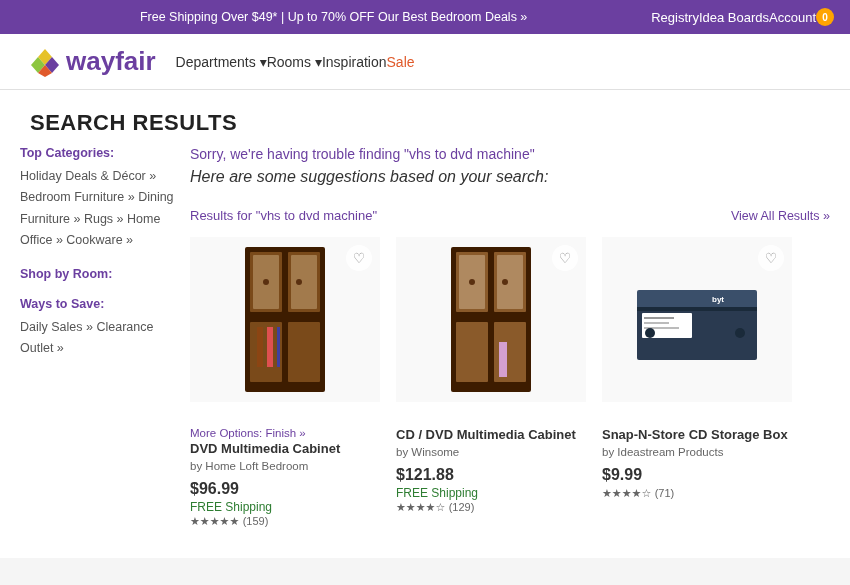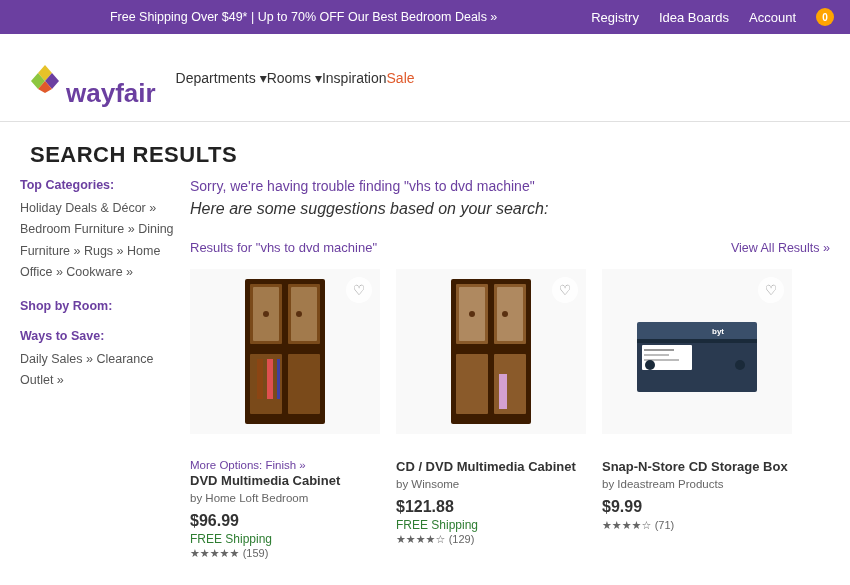--- a/index.html
+++ b/index.html
@@ -10,35 +10,35 @@
       background: #6b3fa0;
       color: white;
       text-align: center;
       padding: 8px 16px;
       font-size: 12.5px;
       display: flex;
       align-items: center;
       justify-content: space-between;
     }
     .top-banner-left { flex: 1; text-align: center; }
-    .top-banner-right { display: flex; gap: 20px; align-items: center; font-size: 13px; white-space: nowrap; }
+    .top-banner-right { display: flex; align-items: center; font-size: 13px; white-space: nowrap; }
     .top-banner-right a { color: white; text-decoration: none; }
     .cart-badge { background: orange; color: white; border-radius: 50%; width: 18px; height: 18px; display: inline-flex; align-items: center; justify-content: center; font-size: 10px; font-weight: bold; }
 
     
     .header {
       background: white;
       padding: 12px 30px;
       display: flex;
       align-items: center;
       gap: 20px;
       border-bottom: 1px solid #e0e0e0;
     }
     .logo { display: flex; align-items: center; gap: 6px; text-decoration: none; }
-    .logo-text { font-size: 26px; font-weight: bold; color: #6b3fa0; margin-top: 32px; }
+    .logo-text { font-size: 26px; font-weight: bold; color: #6b3fa0; }
     .nav { display: flex; align-items: center; }
     .nav a { text-decoration: none; color: #333; font-size: 14px; }
     .nav a.sale { color: #e05a2b; }
     .search-bar { margin-left: auto; display: flex; align-items: center; border: 1.5px solid #ccc; border-radius: 3px; overflow: hidden; }
     .search-bar input { border: none; outline: none; padding: 8px 12px; font-size: 14px; width: 220px; }
     .search-bar button { background: white; border: none; padding: 8px 12px; cursor: pointer; font-size: 16px; }
 
     
     .main-container {
       background: white;

